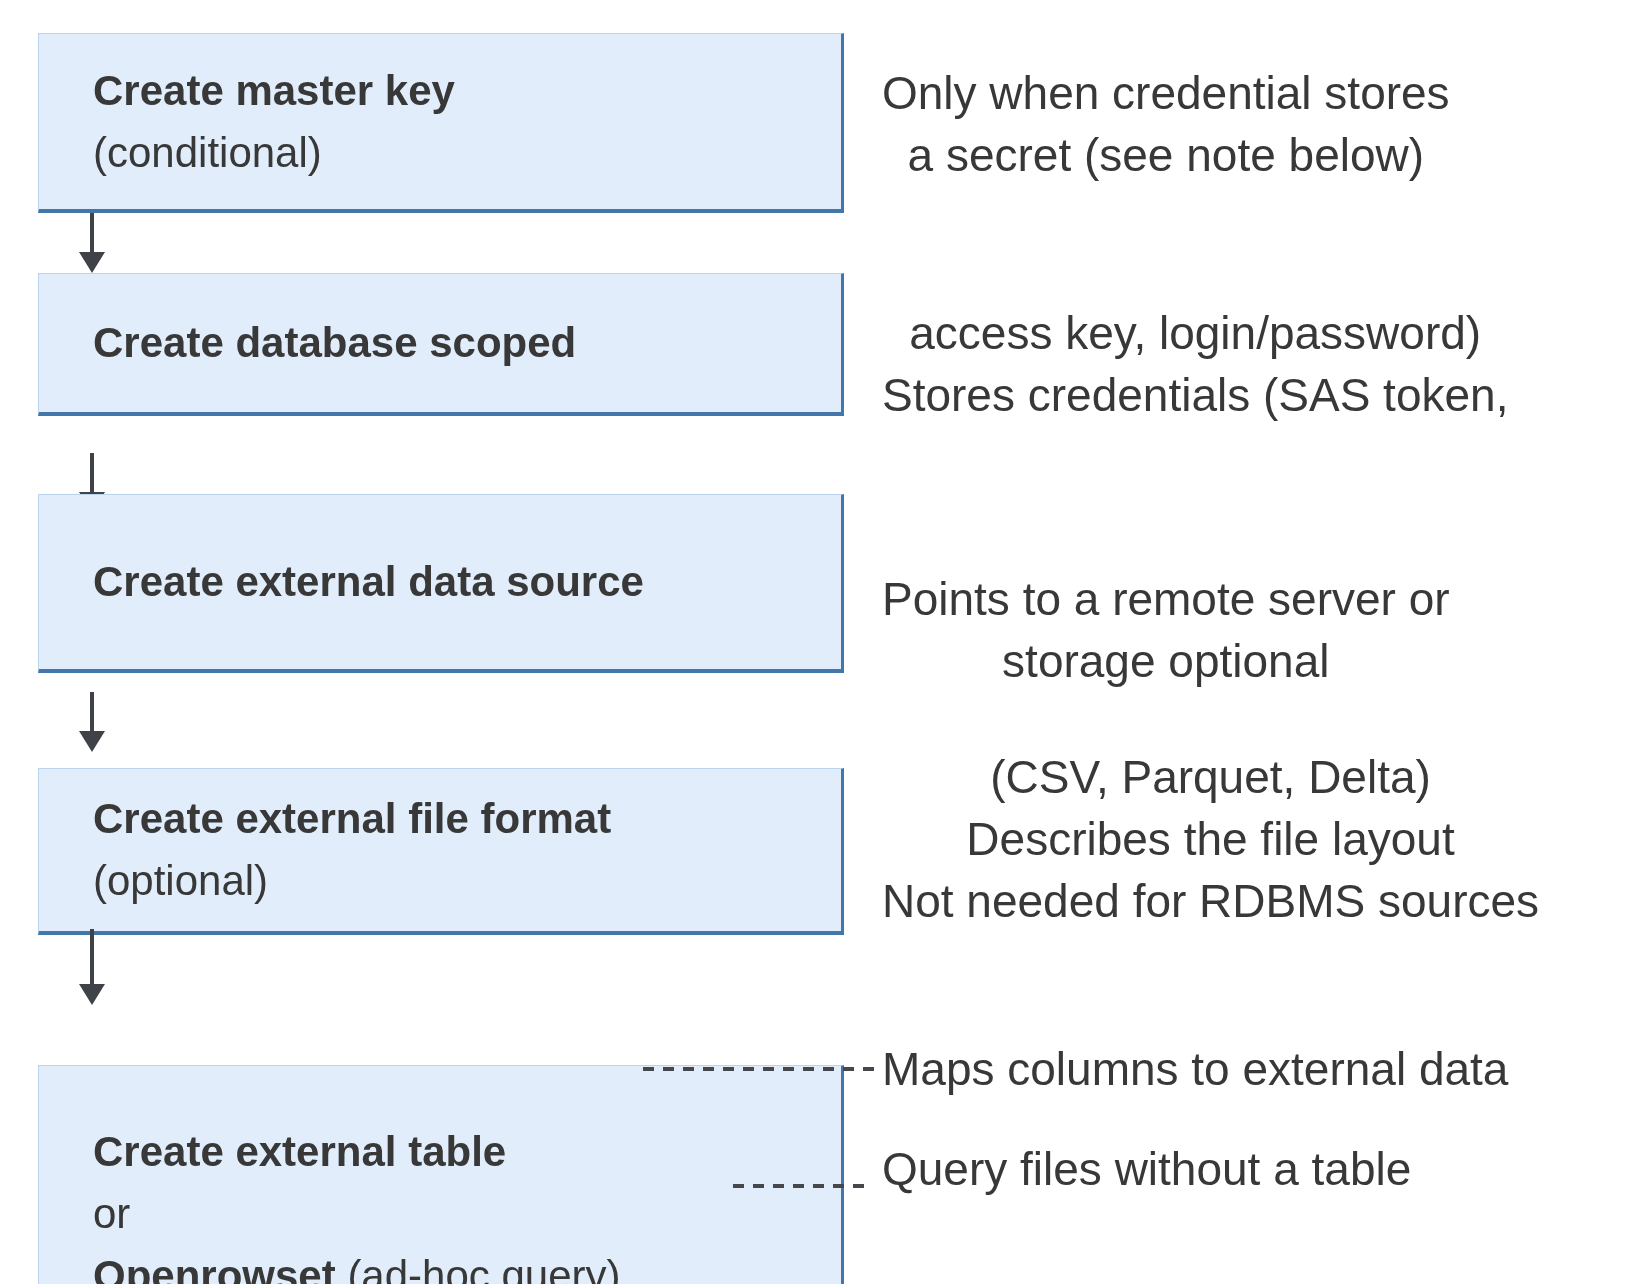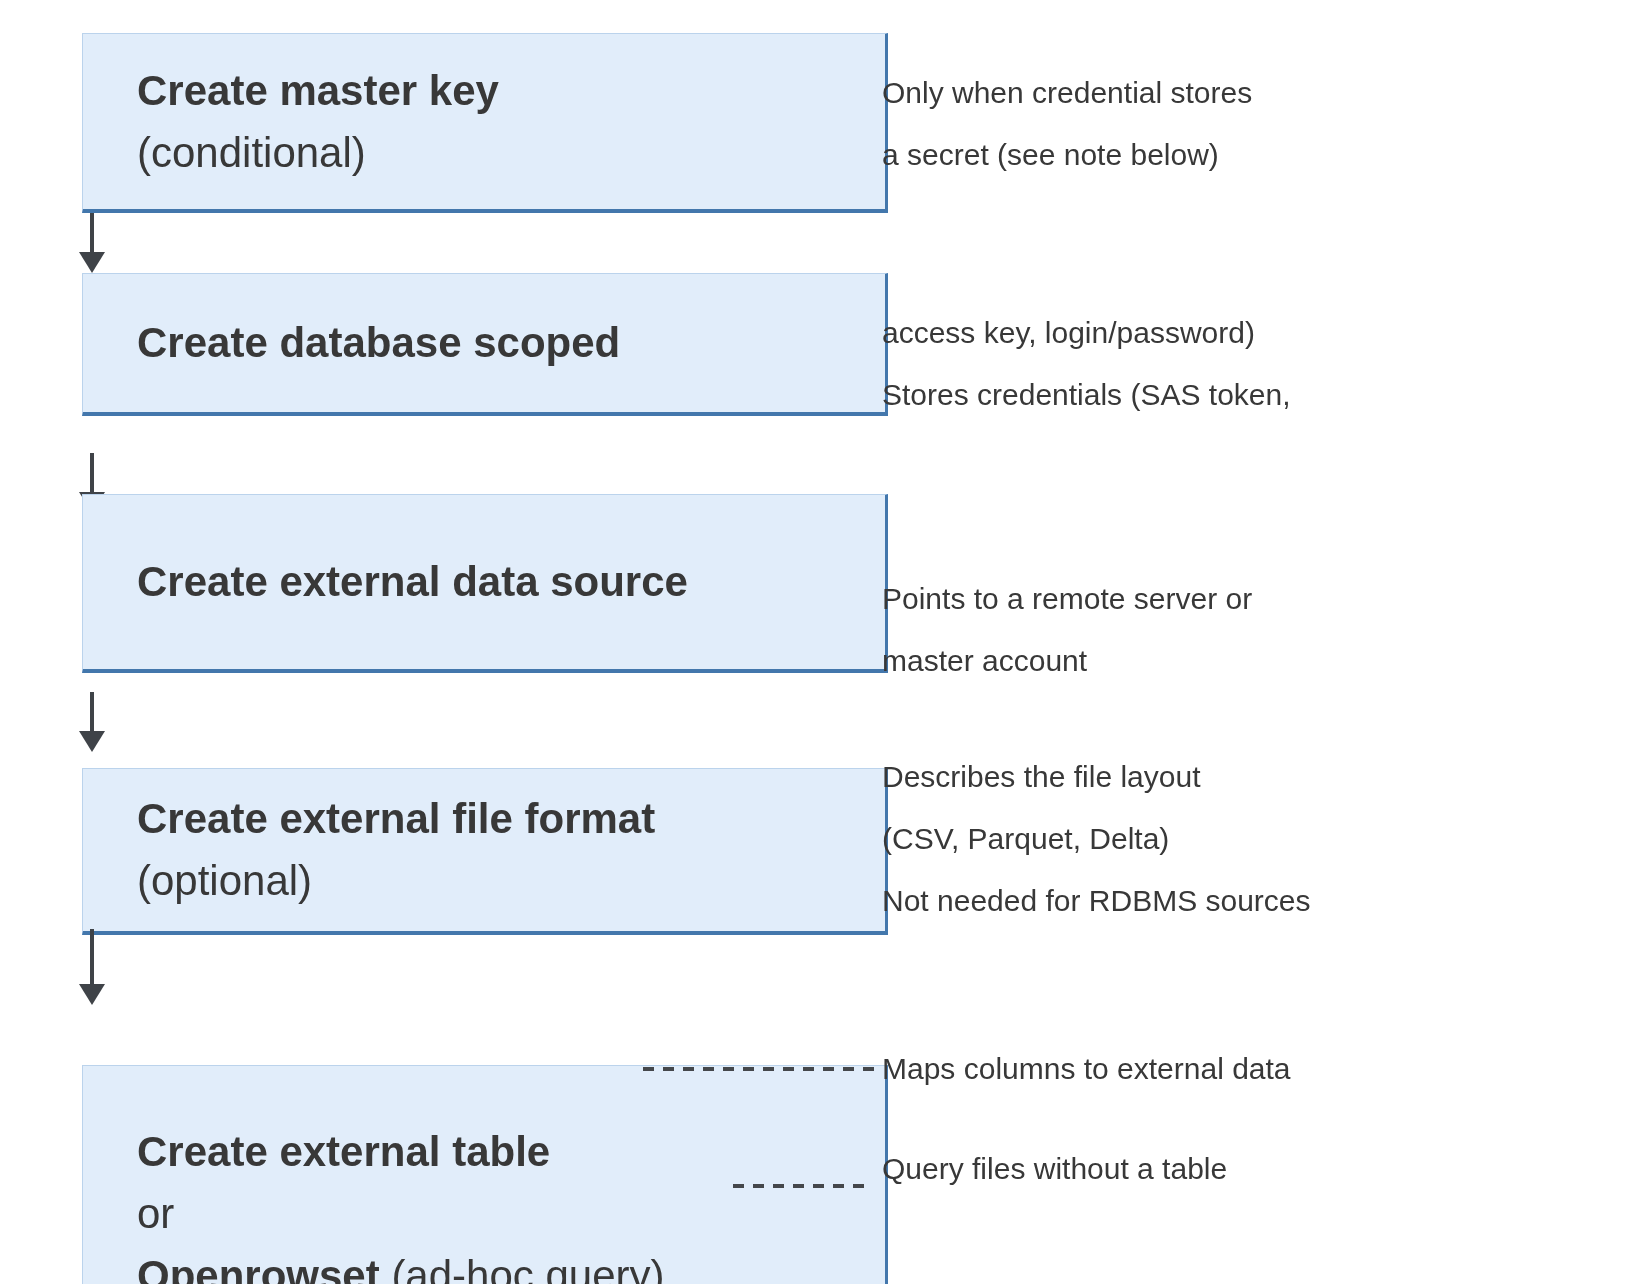--- a/index.html
+++ b/index.html
@@ -18,21 +18,20 @@
     width: 806px;
     box-sizing: border-box;
     background: var(--box-fill, #E1EDFA);
     border: 1px solid var(--box-border-light, #BBD3EC);
     border-right: 3px solid var(--box-border-dark, #4377AC);
     border-bottom: 4px solid var(--box-border-dark, #4377AC);
     display: flex;
     flex-direction: column;
     justify-content: center;
     padding-left: 54px;
-    margin-left: 44px;
   }
   .box-line {
     font-size: 42px;
     line-height: 62px;
     white-space: pre-wrap;
   }
   .box-line .b { font-weight: 700; }
   .shaft {
     position: absolute;
     left: 90px;
@@ -43,23 +42,24 @@
     position: absolute;
     left: 79px;
     width: 0; height: 0;
     border-left: 13px solid transparent;
     border-right: 13px solid transparent;
     border-top: 21px solid var(--arrow, #3F4348);
   }
   .desc, .note {
     position: absolute;
     left: 882px;
-    font-size: 30px;
+    font-size: 46px;
     line-height: 62px;
     white-space: nowrap;
+    text-align: center;
   }
   .dash {
     position: absolute;
     height: 4px;
     background: repeating-linear-gradient(90deg,
       var(--dash, #44474B) 0, var(--dash, #44474B) 11px,
       transparent 11px, transparent 20px);
   }
 </style>
 </head>
@@ -108,26 +108,26 @@
     <div>a secret (see note below)</div>
   </div>
 
   <div class="desc" style="top:302px">
     <div>access key, login/password)</div>
     <div>Stores credentials (SAS token,</div>
   </div>
 
   <div class="desc" style="top:568px">
     <div>Points to a remote server or</div>
-    <div>master account</div>
+    <div>storage optional</div>
   </div>
 
   <div class="desc" style="top:746px">
+    <div>(CSV, Parquet, Delta)</div>
     <div>Describes the file layout</div>
-    <div>(CSV, Parquet, Delta)</div>
     <div>Not needed for RDBMS sources</div>
   </div>
 
   <div class="dash" style="left:643px;top:1067px;width:233px"></div>
   <div class="dash" style="left:733px;top:1184px;width:140px"></div>
 
   <div class="note" style="top:1038px">Maps columns to external data</div>
   <div class="note" style="top:1138px">Query files without a table</div>
 
 </div>

